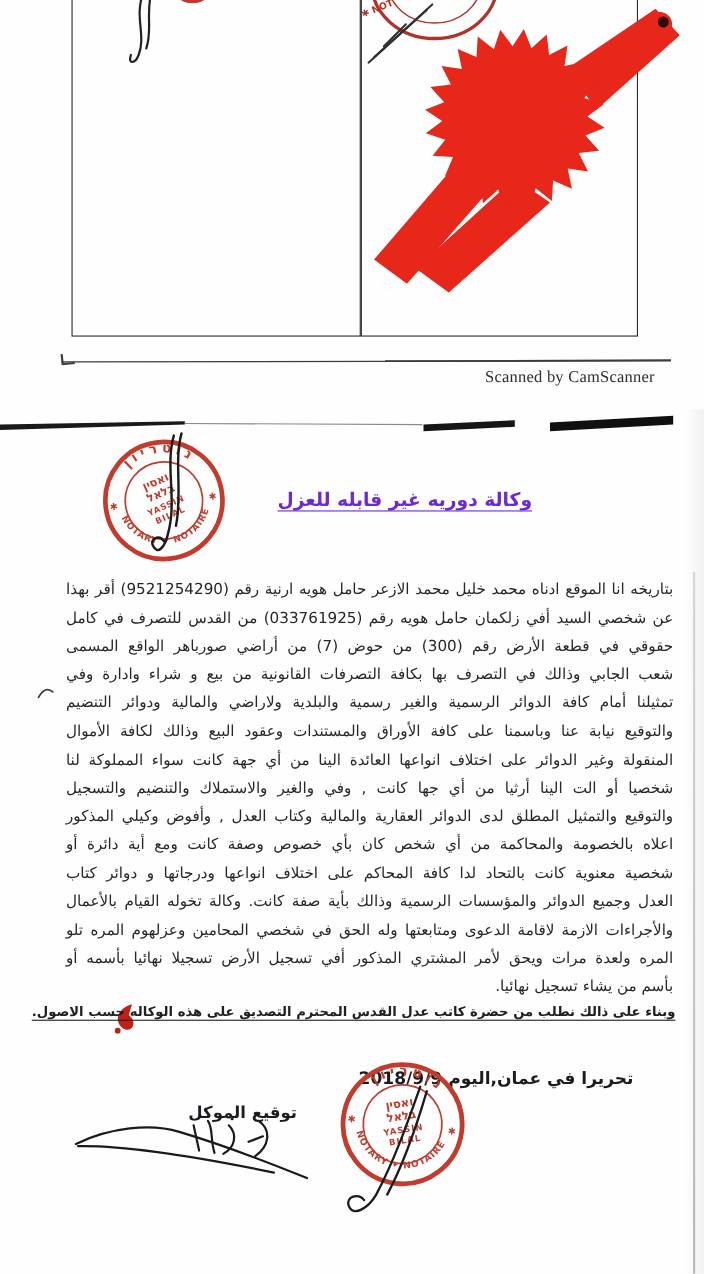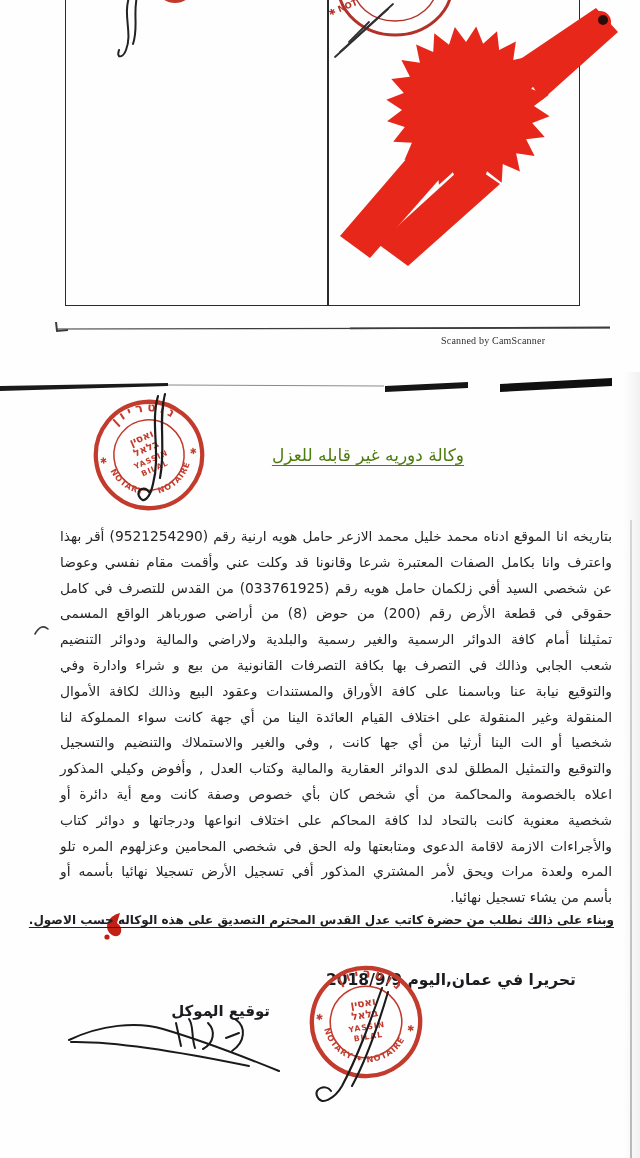--- a/index.html
+++ b/index.html
@@ -7,29 +7,29 @@
     width:640px;height:1158px;position:relative;overflow:hidden;
     background:#fefefe;font-family:"DejaVu Sans",sans-serif;color:#1d1d20;
   }
   
   .p1box{position:absolute;border:1.6px solid #2b2b2b;background:transparent;}
   .p1box.left{left:65px;top:-14px;width:261px;height:318px;}
   .p1box.right{left:328px;top:-14px;width:250px;height:318px;}
   .art{position:absolute;pointer-events:none;}
   .camscan{
     position:absolute;left:441px;top:335px;width:175px;
-    font-family:"Liberation Serif",serif;font-size:10px;color:#2e2e2e;
+    font-family:"Liberation Serif",serif;font-size:15px;color:#2e2e2e;
     letter-spacing:.2px;
   }
   
   .stampwrap{position:absolute;}
   .stamp-svg{display:block;}
   .doc-title{
     position:absolute;left:228px;top:445px;width:280px;text-align:center;
-    direction:rtl;font-size:17px;font-weight:400;color:#4d7c0f;
+    direction:rtl;font-size:17px;font-weight:700;color:#6d28d9;
     text-decoration:underline;text-underline-offset:4px;
   }
   .body-block{position:absolute;left:60px;top:524px;width:552px;direction:rtl;}
   .bl{
     height:25.8px;line-height:25.8px;font-size:13.8px;color:#26262a;
     white-space:nowrap;text-align:justify;text-align-last:justify;
   }
   .bl.last{text-align:left;text-align-last:right;}
   .request-line{
     position:absolute;left:108px;top:913px;width:506px;direction:rtl;
@@ -133,31 +133,31 @@
   <g fill="none" stroke="#1b1b1b" stroke-width="2.2" stroke-linecap="round">
     <path d="M 38,4 C 30,32 41,62 33,92 C 30,106 23,113 19,104 C 16,97 25,94 29,100"></path>
     <path d="M 45,2 C 38,28 46,56 40,86"></path>
   </g>
 </svg>
 
 <div class="doc-title">وكالة دوريه غير قابله للعزل</div>
 
 <div class="body-block">
   <div class="bl">بتاريخه انا الموقع ادناه محمد خليل محمد الازعر حامل هويه ارنية رقم (9521254290) أقر بهذا</div>
-  <div class="bl">واعترف وانا بكامل الصفات المعتبرة شرعا وقانونا قد وكلت عني وأقمت مقام نفسي وعوضا</div>
   <div class="bl">عن شخصي السيد أفي زلكمان حامل هويه رقم (033761925) من القدس للتصرف في كامل</div>
-  <div class="bl">حقوقي في قطعة الأرض رقم (200) من حوض (8) من أراضي صورباهر الواقع المسمى</div>
+  <div class="bl">حقوقي في قطعة الأرض رقم (300) من حوض (7) من أراضي صورباهر الواقع المسمى</div>
+  <div class="bl">شعب الجابي وذالك في التصرف بها بكافة التصرفات القانونية من بيع و شراء وادارة وفي</div>
   <div class="bl">تمثيلنا أمام كافة الدوائر الرسمية والغير رسمية والبلدية ولاراضي والمالية ودوائر التنضيم</div>
-  <div class="bl">شعب الجابي وذالك في التصرف بها بكافة التصرفات القانونية من بيع و شراء وادارة وفي</div>
   <div class="bl">والتوقيع نيابة عنا وباسمنا على كافة الأوراق والمستندات وعقود البيع وذالك لكافة الأموال</div>
-  <div class="bl">المنقولة وغير المنقولة على اختلاف القيام العائدة الينا من أي جهة كانت سواء المملوكة لنا</div>
+  <div class="bl">المنقولة وغير الدوائر على اختلاف انواعها العائدة الينا من أي جهة كانت سواء المملوكة لنا</div>
   <div class="bl">شخصيا أو الت الينا أرثيا من أي جها كانت , وفي والغير والاستملاك والتنضيم والتسجيل</div>
   <div class="bl">والتوقيع والتمثيل المطلق لدى الدوائر العقارية والمالية وكتاب العدل , وأفوض وكيلي المذكور</div>
   <div class="bl">اعلاه بالخصومة والمحاكمة من أي شخص كان بأي خصوص وصفة كانت ومع أية دائرة أو</div>
   <div class="bl">شخصية معنوية كانت بالتحاد لدا كافة المحاكم على اختلاف انواعها ودرجاتها و دوائر كتاب</div>
+  <div class="bl">العدل وجميع الدوائر والمؤسسات الرسمية وذالك بأية صفة كانت. وكالة تخوله القيام بالأعمال</div>
   <div class="bl">والأجراءات الازمة لاقامة الدعوى ومتابعتها وله الحق في شخصي المحامين وعزلهوم المره تلو</div>
   <div class="bl">المره ولعدة مرات ويحق لأمر المشتري المذكور أفي تسجيل الأرض تسجيلا نهائيا بأسمه أو</div>
   <div class="bl last">بأسم من يشاء تسجيل نهائيا.</div>
 </div>
 
 <svg class="art" style="left:32px;top:620px" width="20" height="20" viewBox="0 0 20 20">
   <path d="M 3,14 Q 9,3 16,9" fill="none" stroke="#3a3a3a" stroke-width="1.6" stroke-linecap="round"></path>
 </svg>
 
 <svg class="art" style="left:100px;top:910px" width="26" height="32" viewBox="0 0 26 32">

